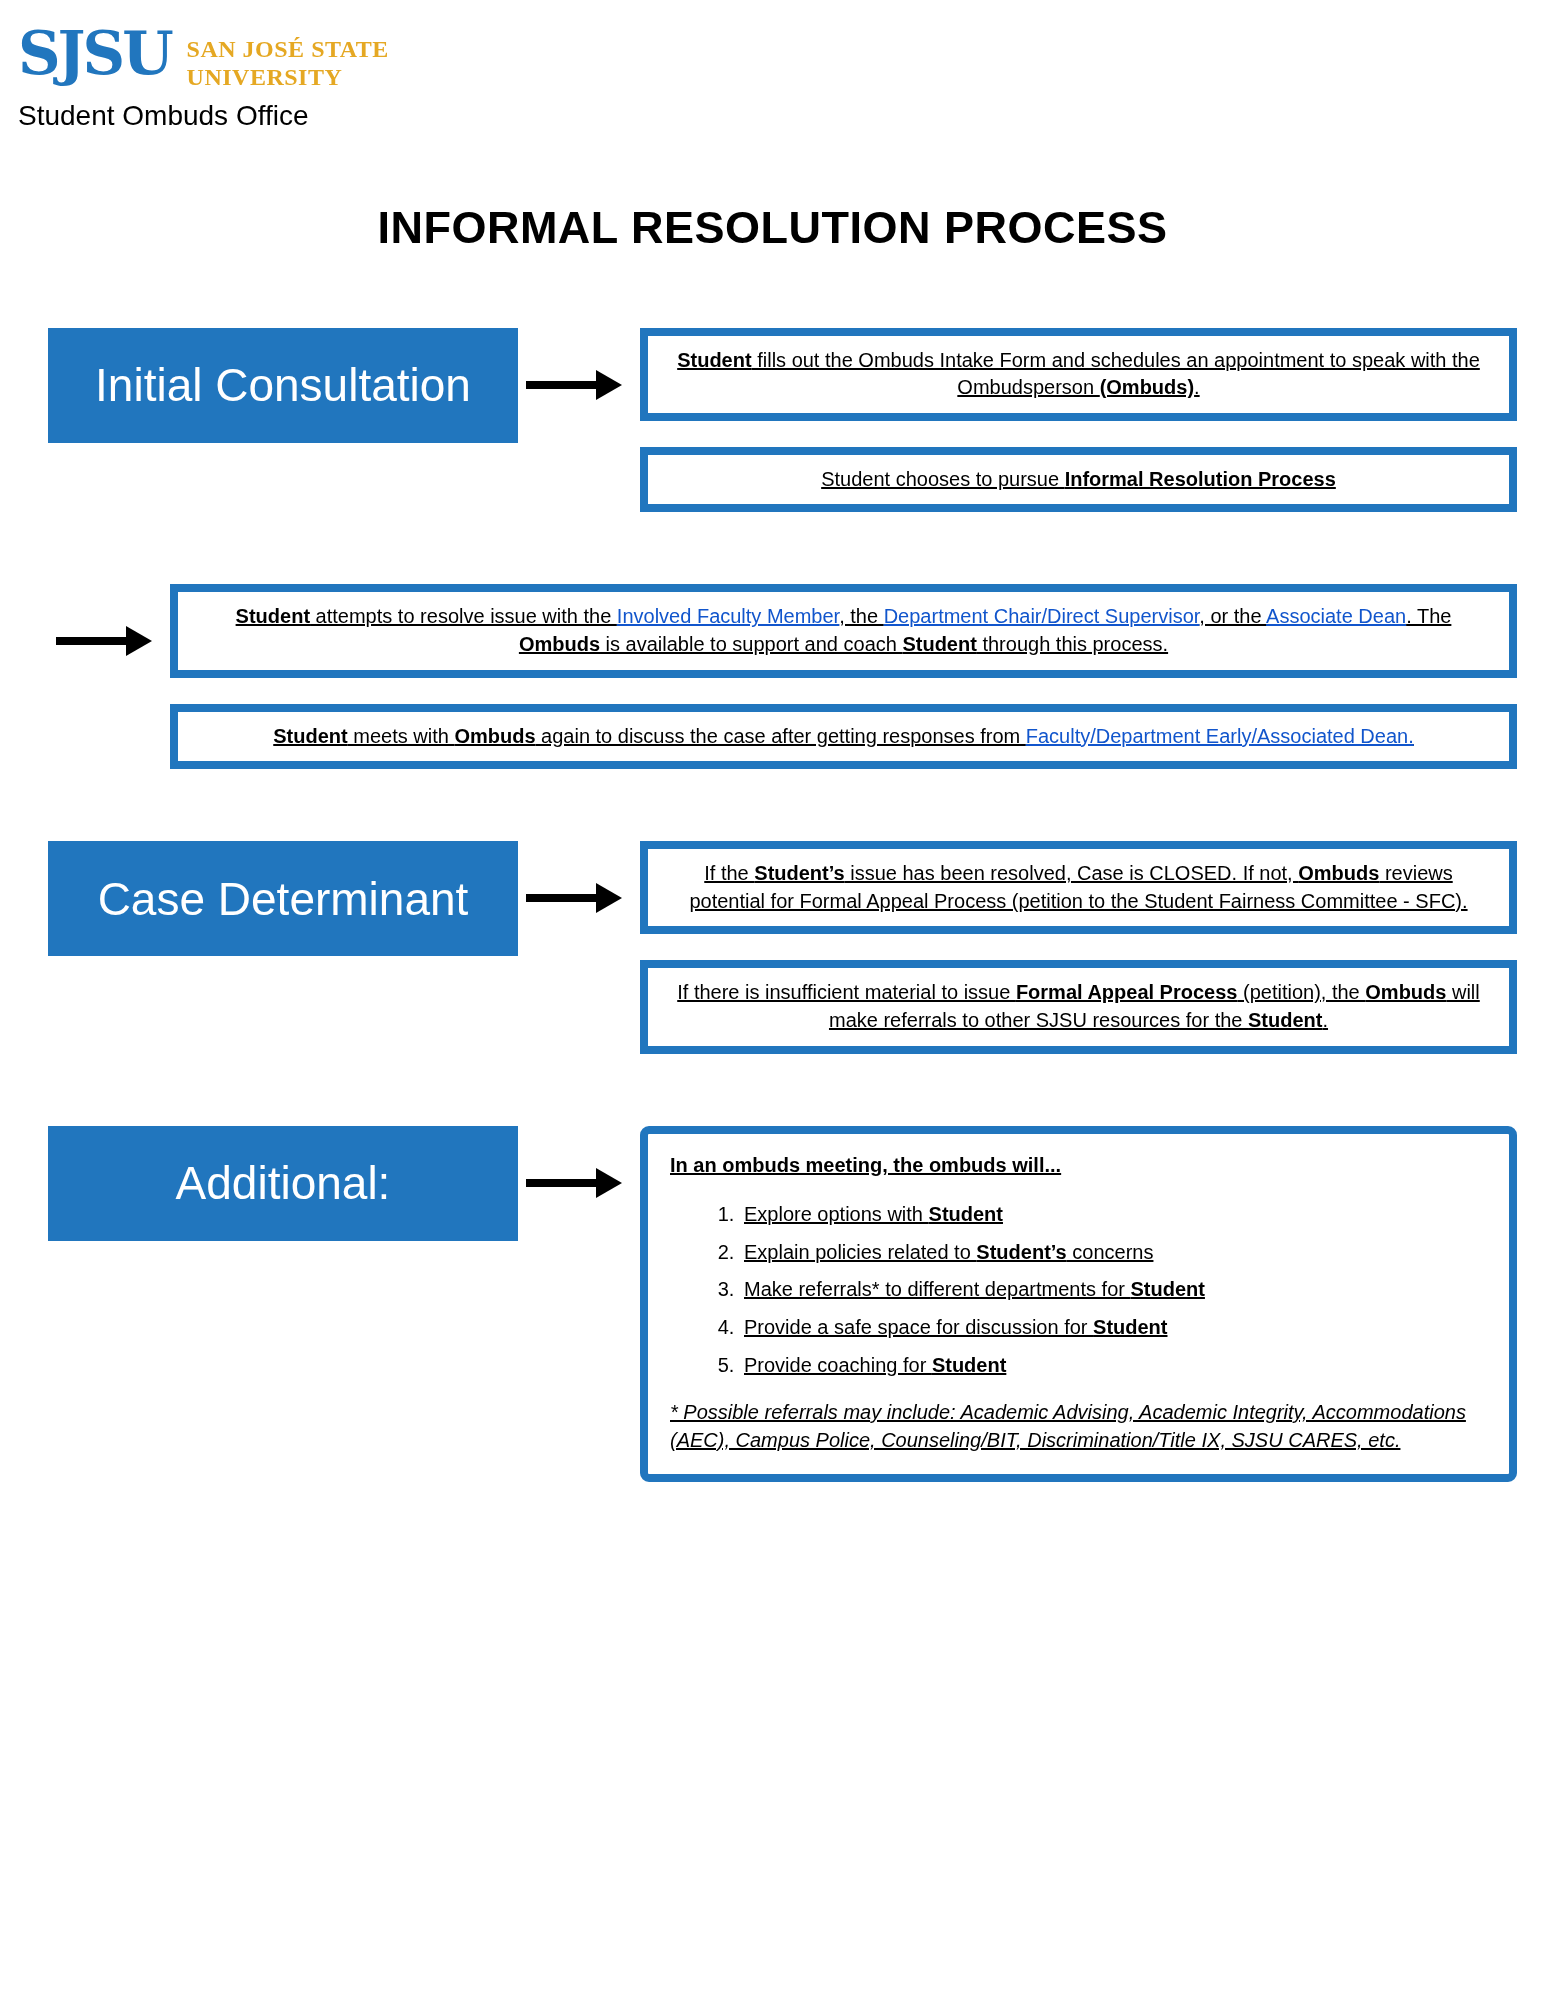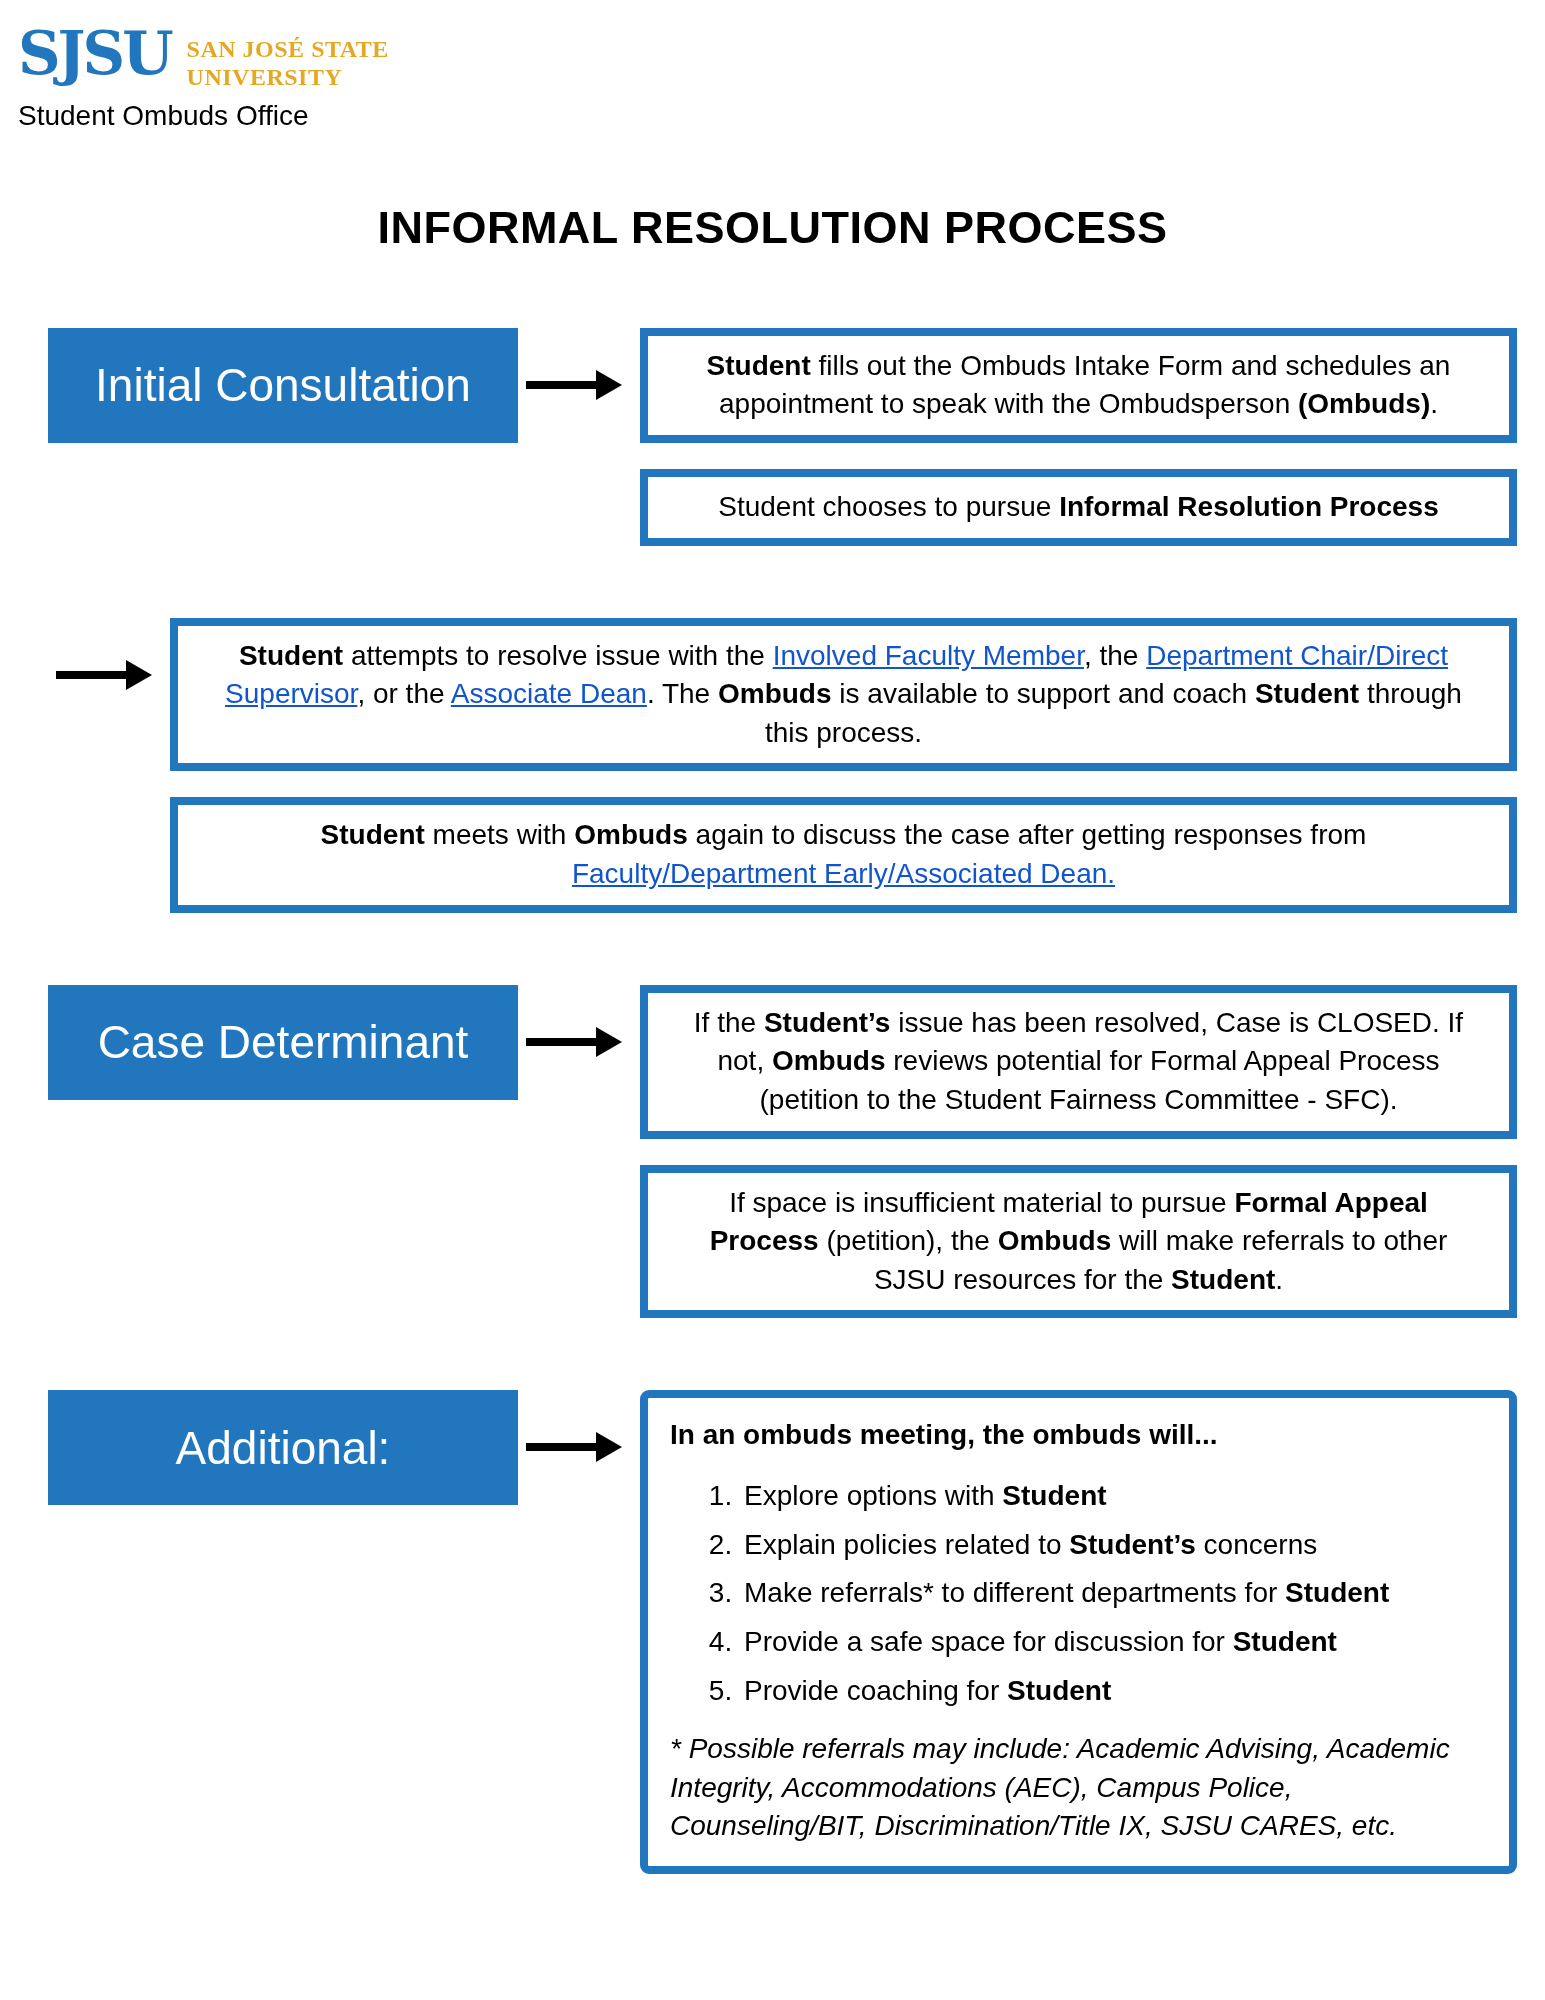--- a/index.html
+++ b/index.html
@@ -41,21 +41,21 @@
   .arrow{flex:0 0 114px;display:flex;align-items:center;margin-top:42px;padding-left:8px;}
   .arrow .shaft{width:70px;height:8px;background:#000;}
   .arrow .head{
     width:0;height:0;
     border-top:15px solid transparent;border-bottom:15px solid transparent;
     border-left:26px solid #000;
   }
   .boxes{flex:1;display:flex;flex-direction:column;gap:26px;}
   .step-box{
     border:8px solid var(--blue);background:#ffffff;
-    padding:11px 24px;font-size:28px;line-height:1.38;text-align:center;
+    padding:11px 24px;font-size:20px;line-height:1.38;text-align:center;text-decoration:underline;
   }
   .b{font-weight:bold;}
   .i{font-style:italic;}
   a.doclink{color:var(--link);text-decoration:underline;cursor:pointer;}
   
   .additional-box{text-align:left;padding:18px 22px 20px;border-radius:9px;}
   .add-heading{font-weight:bold;}
   ol.actions{margin:22px 0 0;padding-left:70px;}
   ol.actions li{margin-bottom:10px;padding-left:4px;}
   .footnote{margin-top:20px;}
@@ -102,21 +102,21 @@
   </div>
 
   <div class="section">
     <div class="label-box">Case Determinant</div>
     <div class="arrow">
       <div class="shaft"></div>
       <div class="head"></div>
     </div>
     <div class="boxes">
       <div class="step-box"><span>If the </span><span class="b">Student’s</span><span> issue has been resolved, Case is CLOSED. If not, </span><span class="b">Ombuds</span><span> reviews potential for Formal Appeal Process (petition to the Student Fairness Committee - SFC).</span></div>
-      <div class="step-box"><span>If space is insufficient material to pursue </span><span class="b">Formal Appeal Process</span><span> (petition), the </span><span class="b">Ombuds</span><span> will make referrals to other SJSU resources for the </span><span class="b">Student</span><span>.</span></div>
+      <div class="step-box"><span>If there is insufficient material to issue </span><span class="b">Formal Appeal Process</span><span> (petition), the </span><span class="b">Ombuds</span><span> will make referrals to other SJSU resources for the </span><span class="b">Student</span><span>.</span></div>
     </div>
   </div>
 
   <div class="section">
     <div class="label-box">Additional:</div>
     <div class="arrow">
       <div class="shaft"></div>
       <div class="head"></div>
     </div>
     <div class="boxes">

